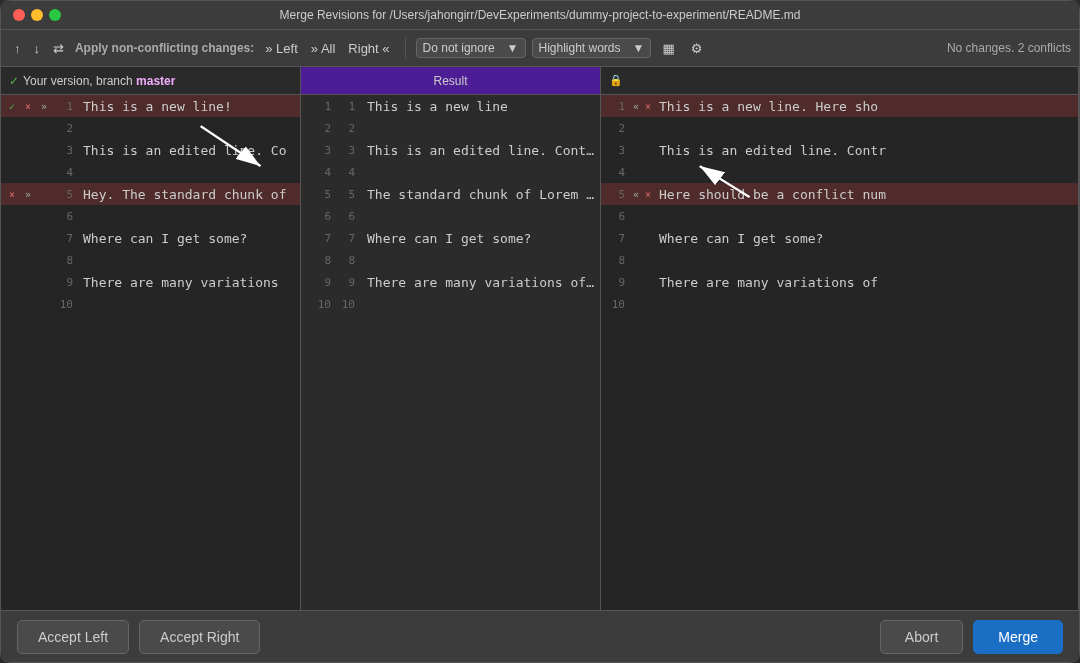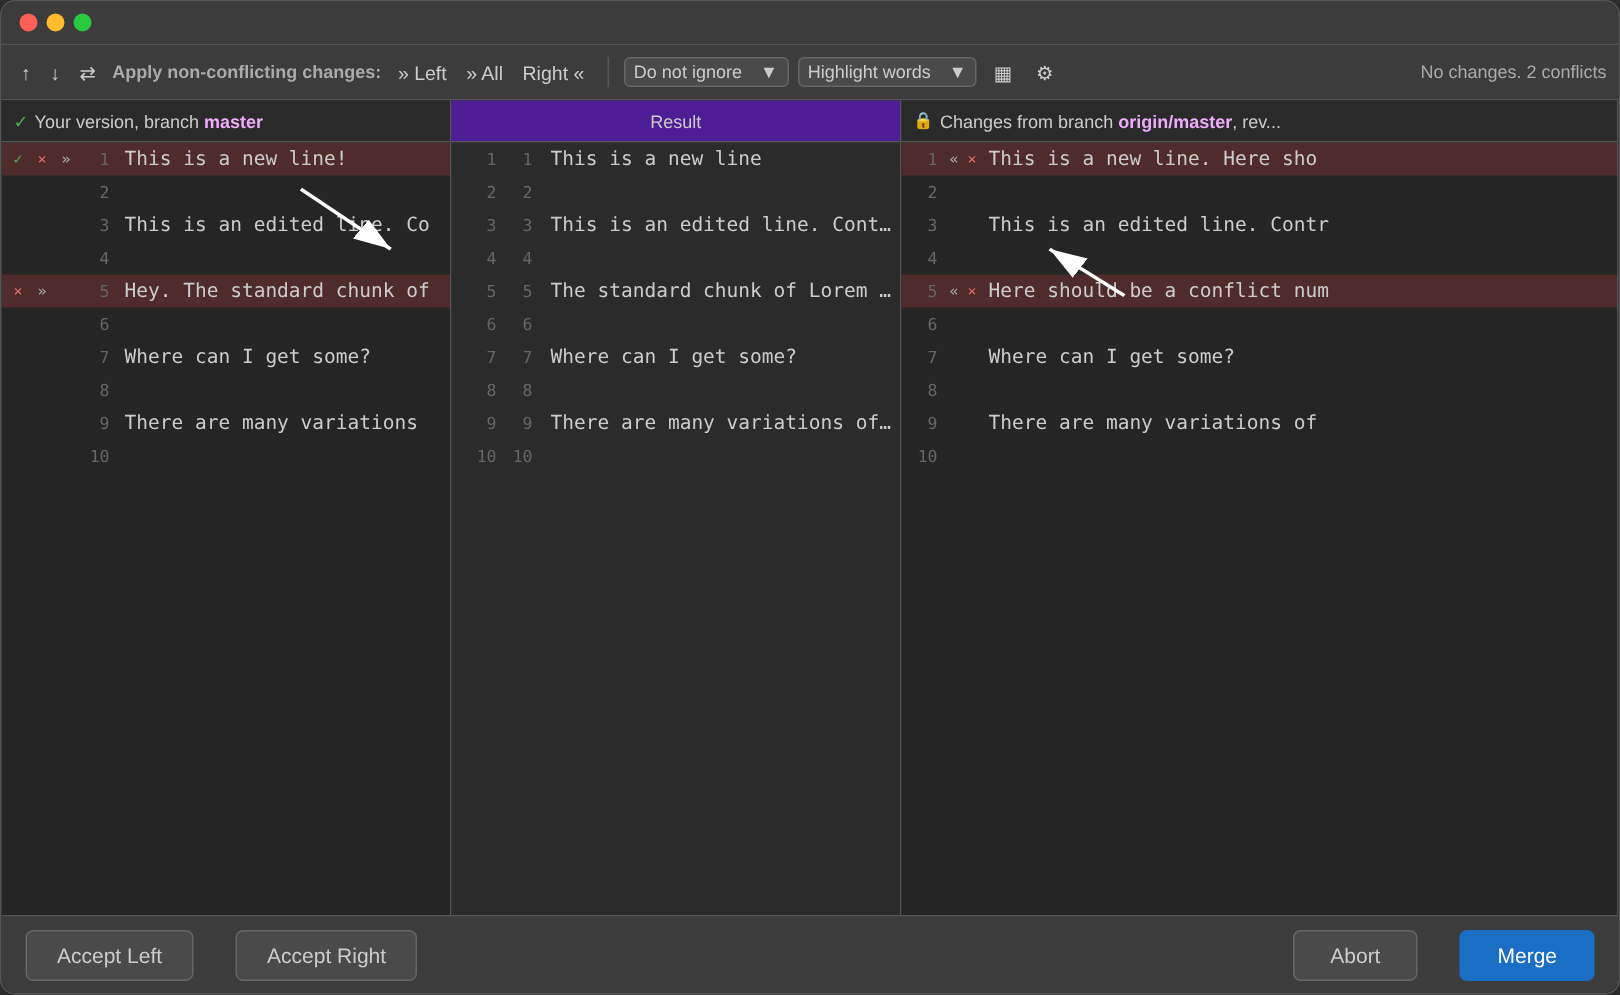--- a/index.html
+++ b/index.html
@@ -242,21 +242,21 @@
     }
 
     
     .bottom-bar {
       height: 52px;
       background: #3c3c3c;
       border-top: 1px solid #555;
       display: flex;
       align-items: center;
       padding: 0 16px;
-      gap: 28px;
+      gap: 10px;
       flex-shrink: 0;
       border-radius: 0 0 10px 10px;
     }
     .btn-left-action {
       background: #4a4a4a;
       border: 1px solid #666;
       color: #ccc;
       padding: 8px 20px;
       border-radius: 5px;
       font-size: 14px;
@@ -308,20 +308,21 @@
   </style>
 </head>
 <body>
 
 <div class="title-bar">
   <div class="traffic-lights">
     <div class="traffic-light tl-red"></div>
     <div class="traffic-light tl-yellow"></div>
     <div class="traffic-light tl-green"></div>
   </div>
+  <span class="title-text">Merge Revisions for /Users/jahongirr/DevExperiments/dummy-project-to-experiment/README.md</span>
 </div>
 
 <div class="toolbar">
   <div class="toolbar-group">
     <button class="toolbar-btn">↑</button>
     <button class="toolbar-btn">↓</button>
     <button class="toolbar-btn">⇄</button>
   </div>
   <span class="toolbar-label">Apply non-conflicting changes:</span>
   <div class="toolbar-group">
@@ -348,21 +349,20 @@
 <div class="col-headers">
   <div class="col-header col-header-left">
     <span style="color:#4caf50; margin-right:4px;">✓</span>
     <span>Your version, branch <span class="branch-bold">master</span></span>
   </div>
   <div class="col-header col-header-middle">
     <span>Result</span>
   </div>
   <div class="col-header col-header-right">
     <span class="lock-icon">🔒</span>
-    <span>Changes from branch <span class="branch-bold">origin/master</span>, rev...</span>
   </div>
 </div>
 
 <div class="panels-wrapper">
 
   <div class="panel panel-left">
 
     <div class="line-row conflict-left">
       <div class="gutter-controls">
         <span class="gutter-icon green">✓</span>

